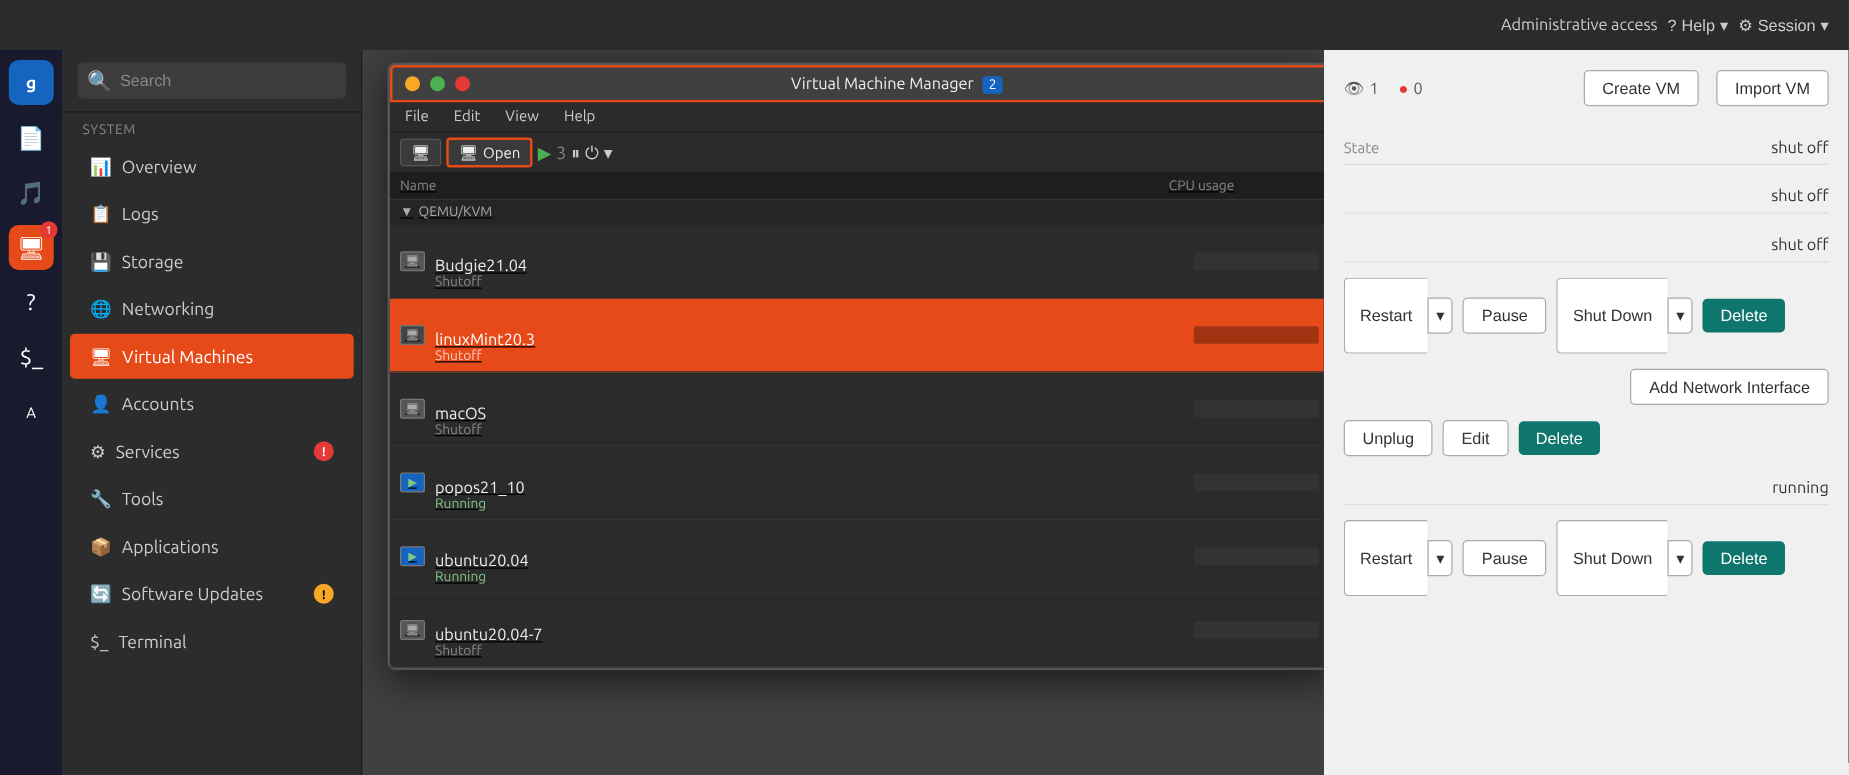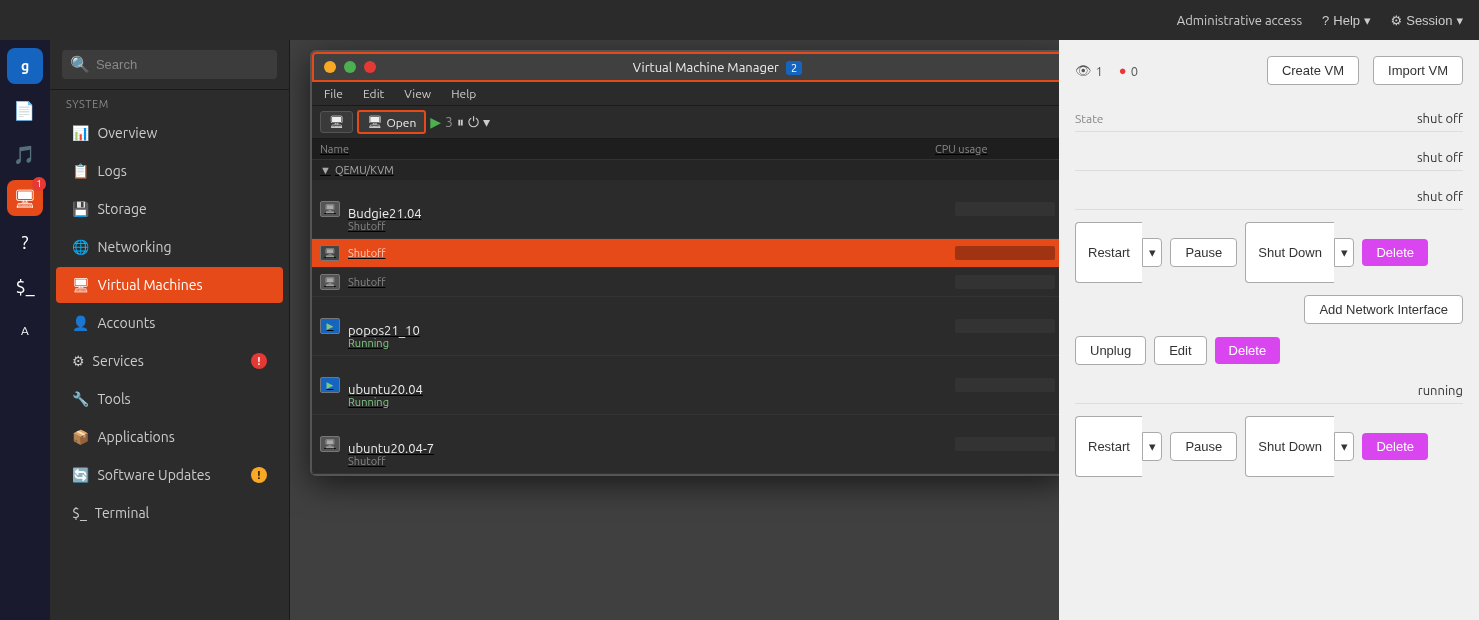--- a/index.html
+++ b/index.html
@@ -6,21 +6,21 @@
     body { width: 1479px; height: 620px; overflow: hidden; font-family: 'Segoe UI', Ubuntu, sans-serif; background: #3c3c3c; display: flex; flex-direction: column; }
 
     
     .topbar {
       height: 40px;
       background: #2b2b2b;
       display: flex;
       align-items: center;
       justify-content: flex-end;
       padding: 0 16px;
-      gap: 20px;
+      gap: 8px;
       color: #ccc;
       font-size: 13px;
       flex-shrink: 0;
     }
     .topbar-btn { background: none; border: none; color: #ccc; font-size: 13px; cursor: pointer; display: flex; align-items: center; gap: 4px; }
 
     
     .main-area {
       display: flex;
       flex: 1;
@@ -180,21 +180,21 @@
       justify-content: space-between;
       align-items: center;
       border-bottom: 1px solid #ddd;
       padding: 6px 0;
     }
     .rp-field-label { color: #888; font-size: 12px; }
     .rp-field-value { color: #333; font-size: 13px; }
     .rp-btn-row { display: flex; gap: 8px; align-items: center; flex-wrap: wrap; }
     .btn-red {
       padding: 6px 14px;
-      background: #d946ef;
+      background: #0f766e;
       color: #fff;
       border: none;
       border-radius: 4px;
       font-size: 13px;
       cursor: pointer;
     }
     .btn-dropdown {
       display: flex; align-items: center;
     }
     .btn-split-left {
@@ -515,32 +515,34 @@
               <div class="vm-cpu-bar">
                   <div class="vm-cpu-fill" style="width:0%"></div>
                 </div>
             </div>
 
             <div class="vm-row selected">
               <div class="vm-row-icon">
                   <span style="font-size:9px;color:#aaa;">🖥</span>
                 </div>
               <div class="vm-row-info">
+                <div class="vm-row-name">linuxMint20.3</div>
                 <div class="vm-row-status">Shutoff</div>
               </div>
               <div class="vm-cpu-bar">
                   <div class="vm-cpu-fill" style="width:0%"></div>
                 </div>
             </div>
 
             <div class="vm-row">
               <div class="vm-row-icon">
                   <span style="font-size:9px;color:#aaa;">🖥</span>
                 </div>
               <div class="vm-row-info">
+                <div class="vm-row-name">macOS</div>
                 <div class="vm-row-status">Shutoff</div>
               </div>
               <div class="vm-cpu-bar">
                   <div class="vm-cpu-fill" style="width:0%"></div>
                 </div>
             </div>
 
             <div class="vm-row vm-row-running">
               <div class="vm-row-icon">
                   <span style="font-size:9px;color:#81c784;">▶</span>

